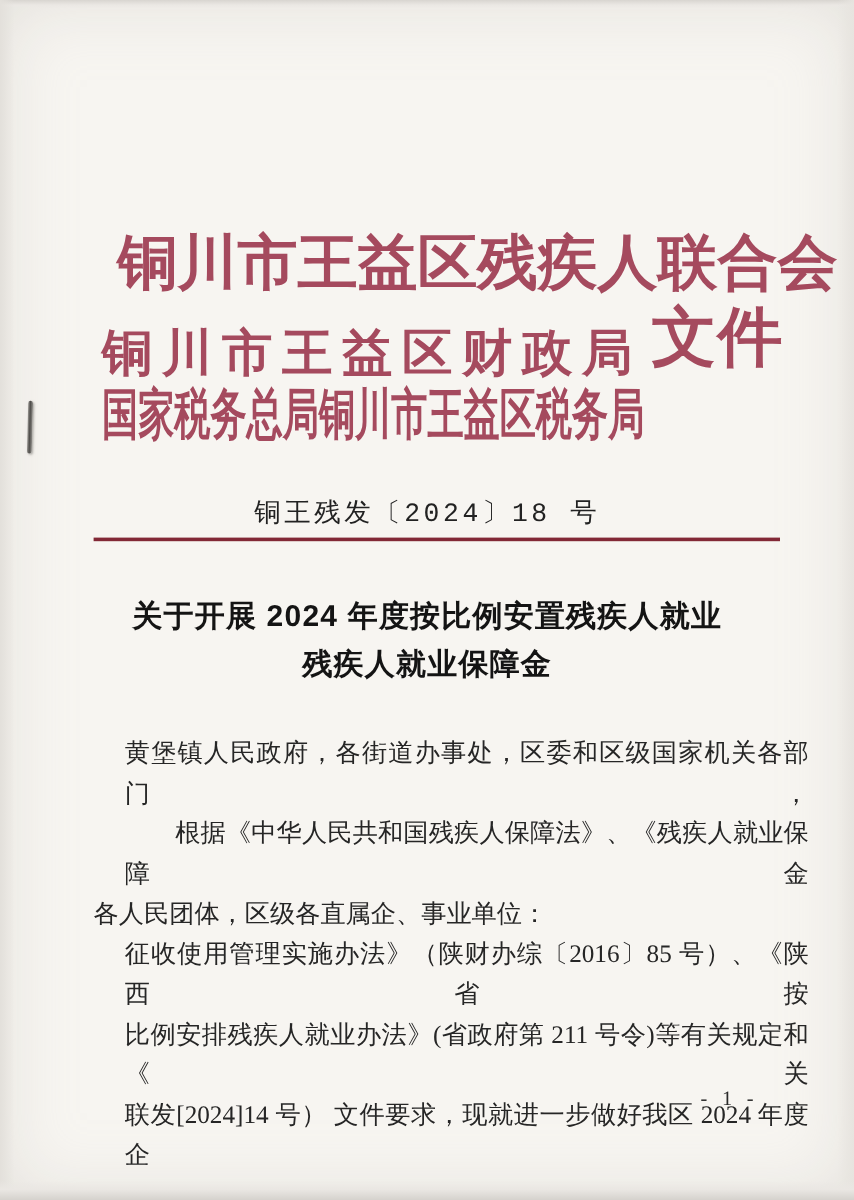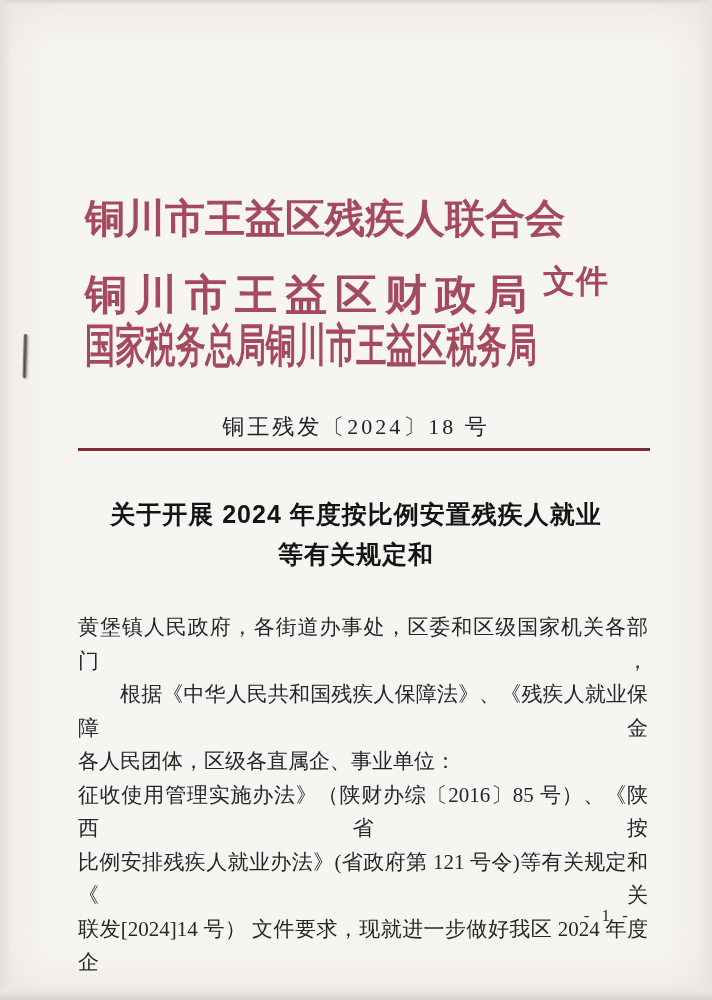--- a/index.html
+++ b/index.html
@@ -25,49 +25,49 @@
     background:linear-gradient(0deg,#d5d2cd 0%,#eae7e3 55%,rgba(247,245,241,0) 100%);}
   .staple{
     position:absolute;left:23px;top:334px;width:4px;height:44px;
     background:linear-gradient(90deg,#9a9894,#4f4d4a 45%,#8f8d89);
     transform:rotate(1.5deg);border-radius:2px;
     box-shadow:1px 1px 2px rgba(120,118,114,.6);
   }
   
   .org{position:absolute;color:#a54a5e;font-weight:700;white-space:nowrap;
        font-family:"Liberation Serif",serif;}
-  .org1{left:85px;top:196px;font-size:40px;line-height:46px;letter-spacing:0px;}
+  .org1{left:98px;top:196px;font-size:50px;line-height:46px;letter-spacing:0px;}
   .org2{left:85px;top:272px;font-size:42px;line-height:46px;letter-spacing:8px;}
-  .org2-suffix{position:absolute;left:543px;top:256px;font-size:32px;line-height:50px;
+  .org2-suffix{position:absolute;left:543px;top:256px;font-size:54px;line-height:50px;
        letter-spacing:1px;}
   .org3{left:85px;top:322px;font-size:46px;line-height:48px;
        transform:scaleX(0.655);transform-origin:left top;}
   
   .doc-number{
     position:absolute;left:0;top:412px;width:712px;text-align:center;
     font-size:22px;color:#222;letter-spacing:3px;
-    font-family:Liberation Serif, serif;
+    font-family:Liberation Mono, monospace;
   }
   .red-rule{
     position:absolute;left:78px;top:448px;width:572px;height:3px;
     background:#822836;
   }
   .title{
     position:absolute;left:0;top:494px;width:712px;margin:0;
     text-align:center;color:#141414;
     font-family:"Liberation Sans",sans-serif;
     font-weight:700;font-size:25px;line-height:40px;letter-spacing:1px;
   }
   .body-text{
     position:absolute;left:78px;top:611px;width:570px;
     font-size:21px;line-height:33.5px;color:#262626;
     font-family:"Liberation Serif",serif;
   }
   .bline{width:570px;}
-  .just{text-align:justify;text-align-last:justify;}
+  .just{text-align:justify;text-align-last:justify;margin-left:26px;}
   .indent{text-indent:42px;}
   .page-number{
     position:absolute;top:906px;right:80px;
     font-size:17px;letter-spacing:4px;color:#2a2a2a;
     font-family:"Liberation Serif",serif;
   }
 </style>
 </head>
 <body>
 
@@ -87,28 +87,28 @@
   <div class="org org2-suffix">文件</div>
 
   <div class="org org3">国家税务总局铜川市王益区税务局</div>
 
   <div class="doc-number">铜王残发〔2024〕18 号</div>
 
   <div class="red-rule"></div>
 
   <h1 class="title">
     <span>关于开展 2024 年度按比例安置残疾人就业</span><br>
-    <span>等有关规定和</span>
+    <span>残疾人就业保障金</span>
   </h1>
 
   <div class="body-text">
     <div class="bline just">黄堡镇人民政府，各街道办事处，区委和区级国家机关各部门，</div>
     <div class="bline just indent">根据《中华人民共和国残疾人保障法》、《残疾人就业保障金</div>
     <div class="bline">各人民团体，区级各直属企、事业单位：</div>
     <div class="bline just">征收使用管理实施办法》（陕财办综〔2016〕85 号）、《陕西省按</div>
-    <div class="bline just">比例安排残疾人就业办法》(省政府第 121 号令)等有关规定和《关</div>
+    <div class="bline just">比例安排残疾人就业办法》(省政府第 211 号令)等有关规定和《关</div>
     <div class="bline just">联发[2024]14 号）  文件要求，现就进一步做好我区 2024 年度企</div>
 
   </div>
 
   <div class="page-number">- 1 -</div>
 
 </div>
 
 </body></html>

